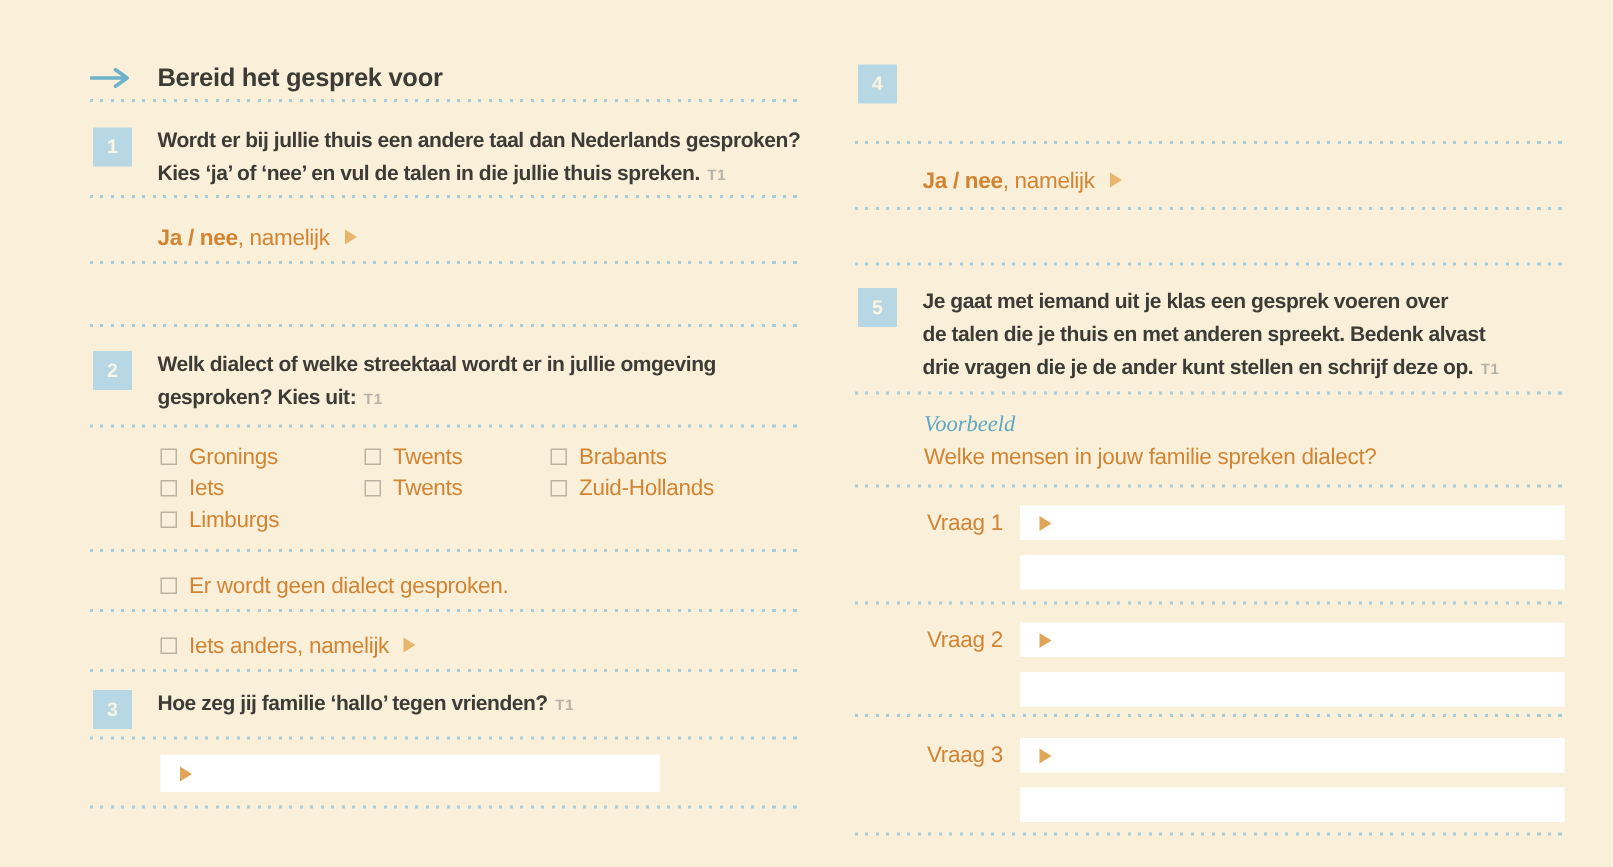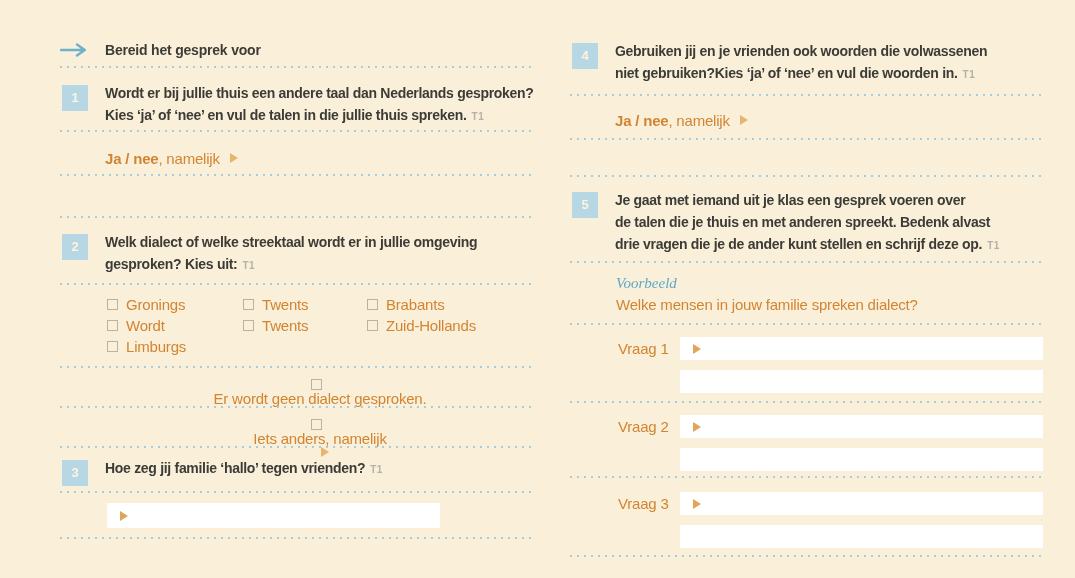--- a/index.html
+++ b/index.html
@@ -15,21 +15,21 @@
 
   .dot {
     position:absolute; left:0; right:0; height:2px;
     background-image:repeating-linear-gradient(to right,#a6cddc 0 2px,transparent 2px 7px);
   }
 
   .row { position:absolute; left:0; right:0; }
 
   .header-row { display:flex; align-items:center; }
   .arrow-icon { width:28px; height:14px; margin-left:0; flex:0 0 auto; }
-  .title { font-size:14px; font-weight:bold; color:#3c3b36; margin:0 0 0 17px; letter-spacing:-.2px; }
+  .title { font-size:17px; font-weight:bold; color:#3c3b36; margin:0 0 0 17px; letter-spacing:-.2px; }
 
   .q-row { display:flex; align-items:flex-start; }
   .badge {
     flex:0 0 26px; width:26px; height:26px; margin:3px 0 0 2px;
     background:#b6d7e3; color:#fbf4e1;
     font-size:13px; font-weight:bold; text-align:center; line-height:26px;
   }
   .q-text { margin:0 0 0 17px; font-size:14px; font-weight:bold; line-height:22px;
             color:#3c3b36; letter-spacing:-.3px; }
   .q-lines { white-space:pre; }
@@ -46,21 +46,21 @@
   .answer-row .tri { margin-left:10px; }
 
   .checkgrid { position:absolute; left:0; right:0; display:flex; padding-left:47px; }
   .checkcol { display:flex; flex-direction:column; }
   .checkitem { display:flex; align-items:center; height:21px; font-size:15px;
                color:#d28432; letter-spacing:-.2px; cursor:pointer; }
   .cb { width:9px; height:9px; border:1.5px solid #bcb2a2; margin-right:8px;
         flex:0 0 auto; background:transparent; }
 
   .check-row { padding-left:47px; display:flex; align-items:center; height:22px;
-               font-size:15px; color:#d28432; letter-spacing:-.2px; cursor:pointer;flex-direction:column; }
+               font-size:15px; color:#d28432; letter-spacing:-.2px; cursor:pointer; }
   .check-row .tri { margin-left:10px; }
 
   .field { position:absolute; background:#ffffff; }
   .field .tri { position:absolute; left:13px; top:50%; margin-top:-5px;
                 border-left-color:#e0a558; }
 
   .voorbeeld { padding-left:46px; font-size:15px; line-height:22px; }
   .vb-label { font-style:italic; color:#5ea8c4;font-family:Liberation Serif, serif; }
   .vb-text { color:#d28432; letter-spacing:-.2px; }
 
@@ -107,21 +107,21 @@
     <div class="dot" style="top:283px"></div>
 
     <div class="checkgrid" style="top:294px">
       <div class="checkcol" style="width:136px">
         <label class="checkitem">
             <span class="cb"></span>
             <span>Gronings</span>
           </label>
         <label class="checkitem">
             <span class="cb"></span>
-            <span>Wordt</span>
+            <span>Iets</span>
           </label>
         <label class="checkitem">
             <span class="cb"></span>
             <span>Limburgs</span>
           </label>
       </div>
       <div class="checkcol" style="width:124px">
         <label class="checkitem">
             <span class="cb"></span>
             <span>Twents</span>
@@ -167,22 +167,20 @@
       <span class="tri"></span>
     </div>
     <div class="dot" style="top:537px"></div>
 
   </div>
 
   <div class="col col-right">
 
     <div class="row q-row" style="top:40px">
       <span class="badge">4</span>
-      <p class="q-text"><span class="q-lines">Gebruiken jij en je vrienden ook woorden die volwassenen
-niet gebruiken?Kies ‘ja’ of ‘nee’ en vul die woorden in.</span><span class="tag">T1</span></p>
     </div>
     <div class="dot" style="top:94px"></div>
 
     <div class="row answer-row" style="top:109px">
       <span class="bold-orange">Ja / nee</span>
         <span>, namelijk</span>
         <span class="tri tri-light"></span>
     </div>
     <div class="dot" style="top:138px"></div>
     <div class="dot" style="top:175px"></div>

